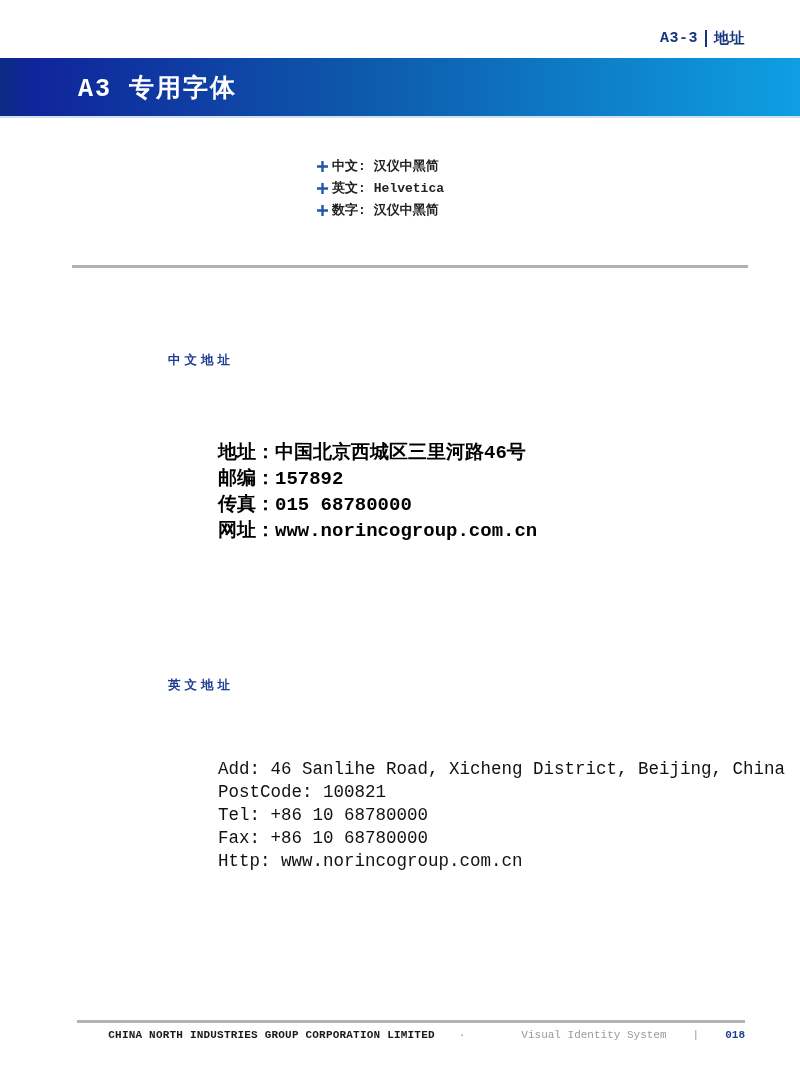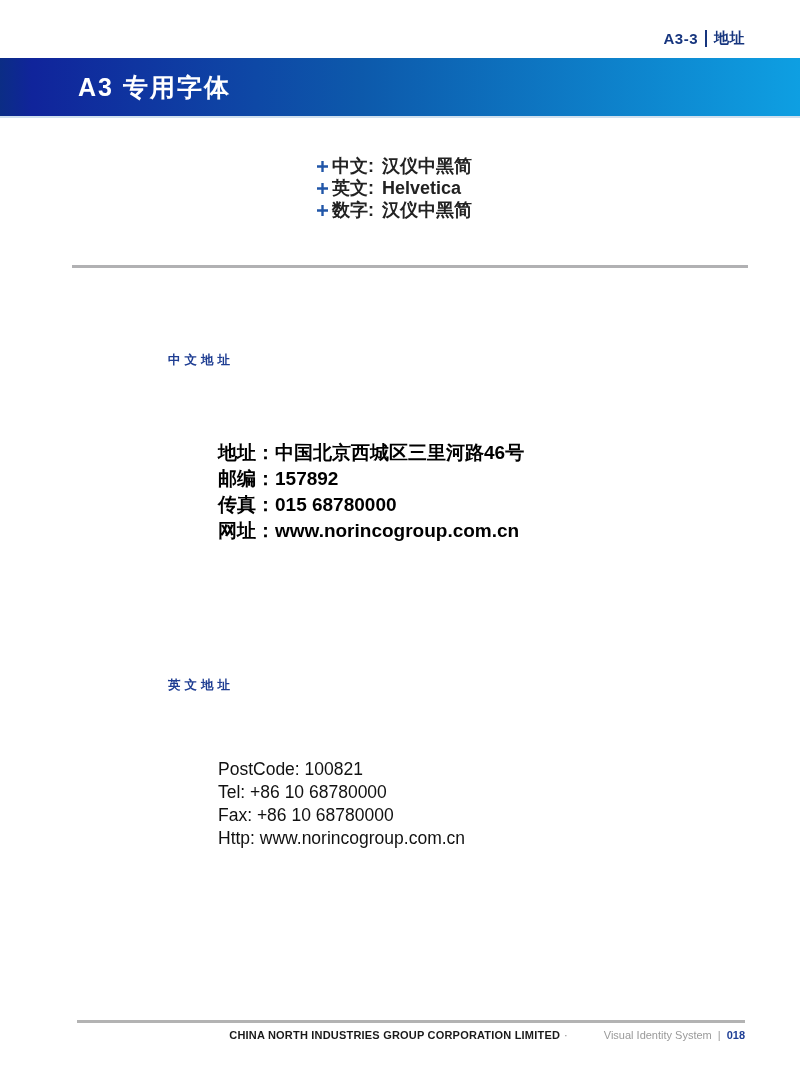--- a/index.html
+++ b/index.html
@@ -5,21 +5,21 @@
   html, body {
     margin: 0;
     padding: 0;
     background: #ffffff;
   }
   .page {
     position: relative;
     width: 800px;
     height: 1085px;
     background: #ffffff;
-    font-family: Liberation Sans, sans-serif;
+    font-family: Liberation Mono, monospace;
     overflow: hidden;
   }
 
   
   .section-tag {
     position: absolute;
     top: 29px;
     right: 55px;
     display: flex;
     align-items: center;
@@ -75,21 +75,21 @@
   }
   .font-spec-list {
     position: absolute;
     left: 317px;
     top: 155px;
   }
   .font-spec-row {
     display: flex;
     align-items: center;
     height: 22px;
-    font-size: 18px;
+    font-size: 13px;
     color: #222222;
     font-weight: 600;
   }
   .font-spec-row .marker { margin-right: 4px; }
   .font-spec-row .spec-label { margin-right: 8px; }
 
   
   .content-divider {
     position: absolute;
     left: 72px;
@@ -142,20 +142,21 @@
     background: #B3B3B3;
   }
   .footer {
     position: absolute;
     top: 1029px;
     right: 55px;
     font-size: 11px;
     display: flex;
     align-items: center;
     white-space: nowrap;
+    gap: 20px;
   }
   .footer .footer-company {
     color: #1a1a1a;
     font-weight: 700;
     letter-spacing: 0.2px;
   }
   .footer .footer-separator {
     color: #8a8a8a;
     margin: 0 4px;
   }
@@ -217,20 +218,21 @@
   <div class="section-label cn">中文地址</div>
   <div class="address-block cn">
     <div>地址：中国北京西城区三里河路46号</div>
     <div>邮编：157892</div>
     <div>传真：015 68780000</div>
     <div>网址：www.norincogroup.com.cn</div>
   </div>
 
   <div class="section-label en">英文地址</div>
   <div class="address-block en">
+    <div>Add: 46 Sanlihe Road, Xicheng District, Beijing, China</div>
     <div>PostCode: 100821</div>
     <div>Tel: +86 10 68780000</div>
     <div>Fax: +86 10 68780000</div>
     <div>Http: www.norincogroup.com.cn</div>
   </div>
 
   <div class="footer-rule"></div>
   <div class="footer">
     <span class="footer-company">CHINA NORTH INDUSTRIES GROUP CORPORATION LIMITED</span>
     <span class="footer-separator">·</span>

